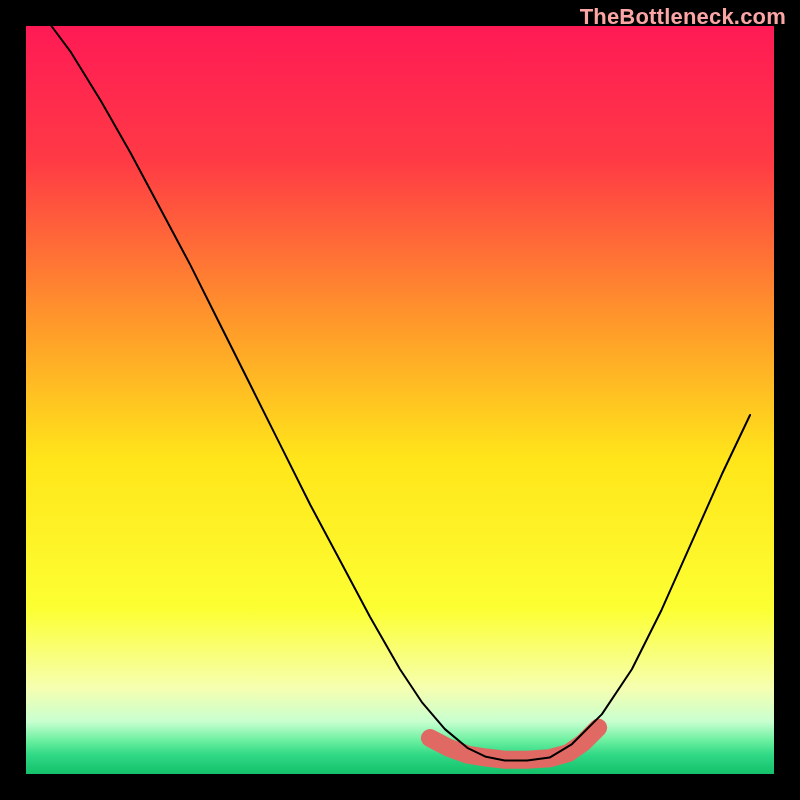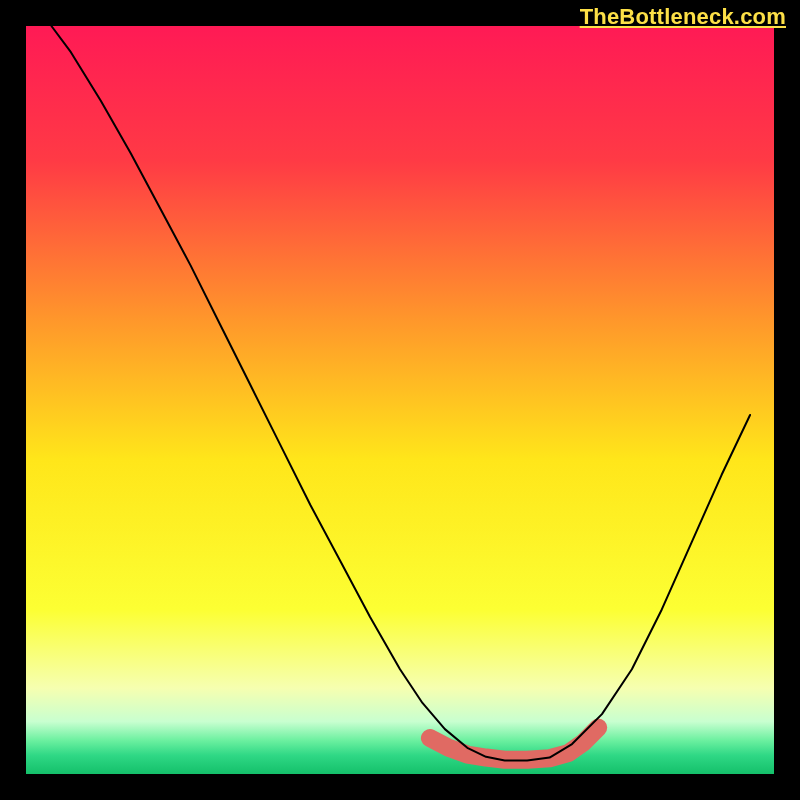--- a/index.html
+++ b/index.html
@@ -14,26 +14,25 @@
   .frame {
     position: absolute;
     left: 0; top: 0;
     width: 800px; height: 800px;
     background: #000;
   }
   .watermark {
     position: absolute;
     top: 4px;
     right: 14px;
-    color: #fde047;
+    color: #fca5a5;
     font-size: 22px;
     font-weight: 600;
     letter-spacing: 0.2px;
     z-index: 20;
-    text-decoration: underline;
   }
   svg.plot {
     position: absolute;
     left: 0; top: 0;
     width: 800px; height: 800px;
     display: block;
   }
 </style>
 </head>
 <body>

